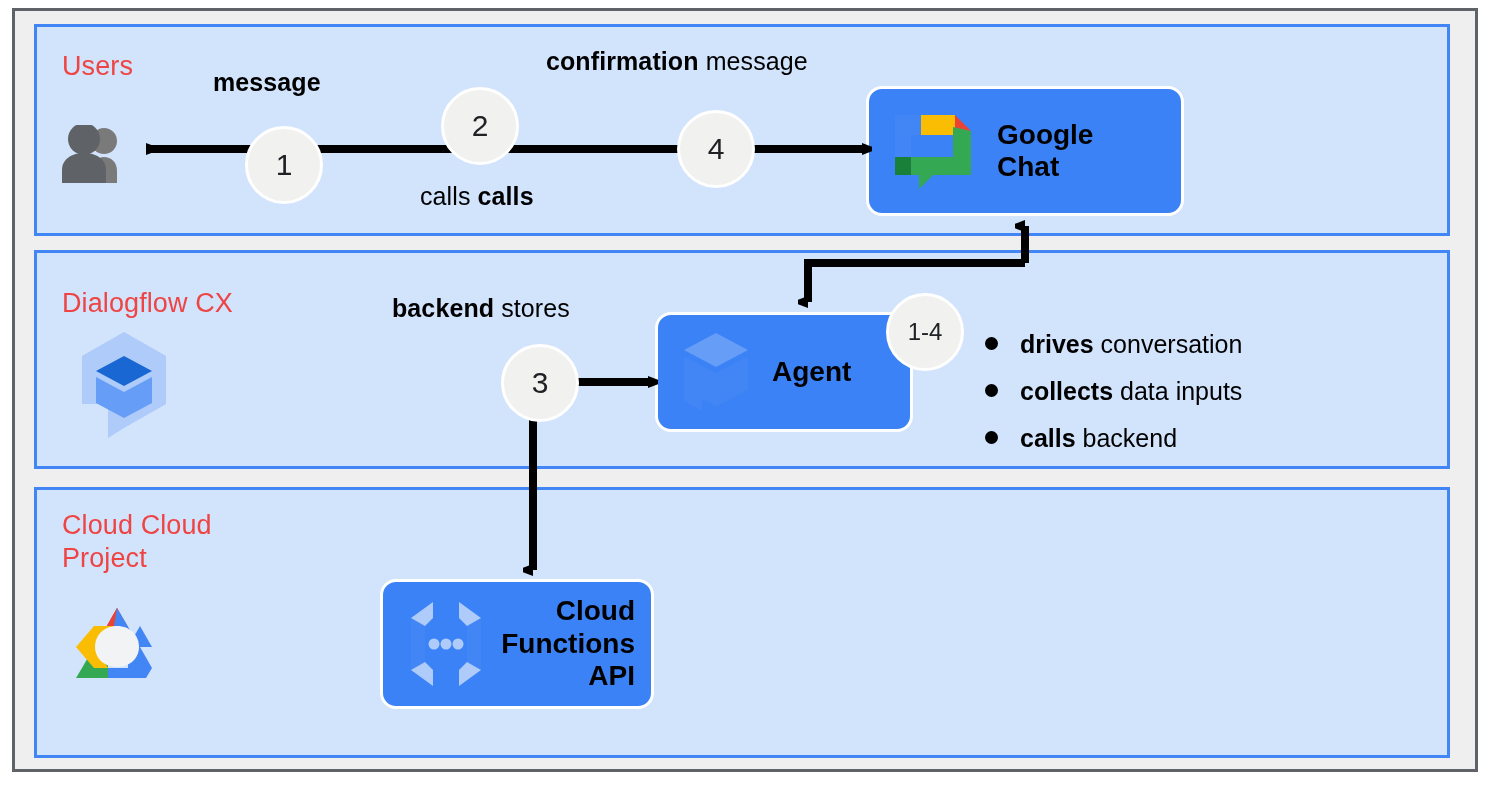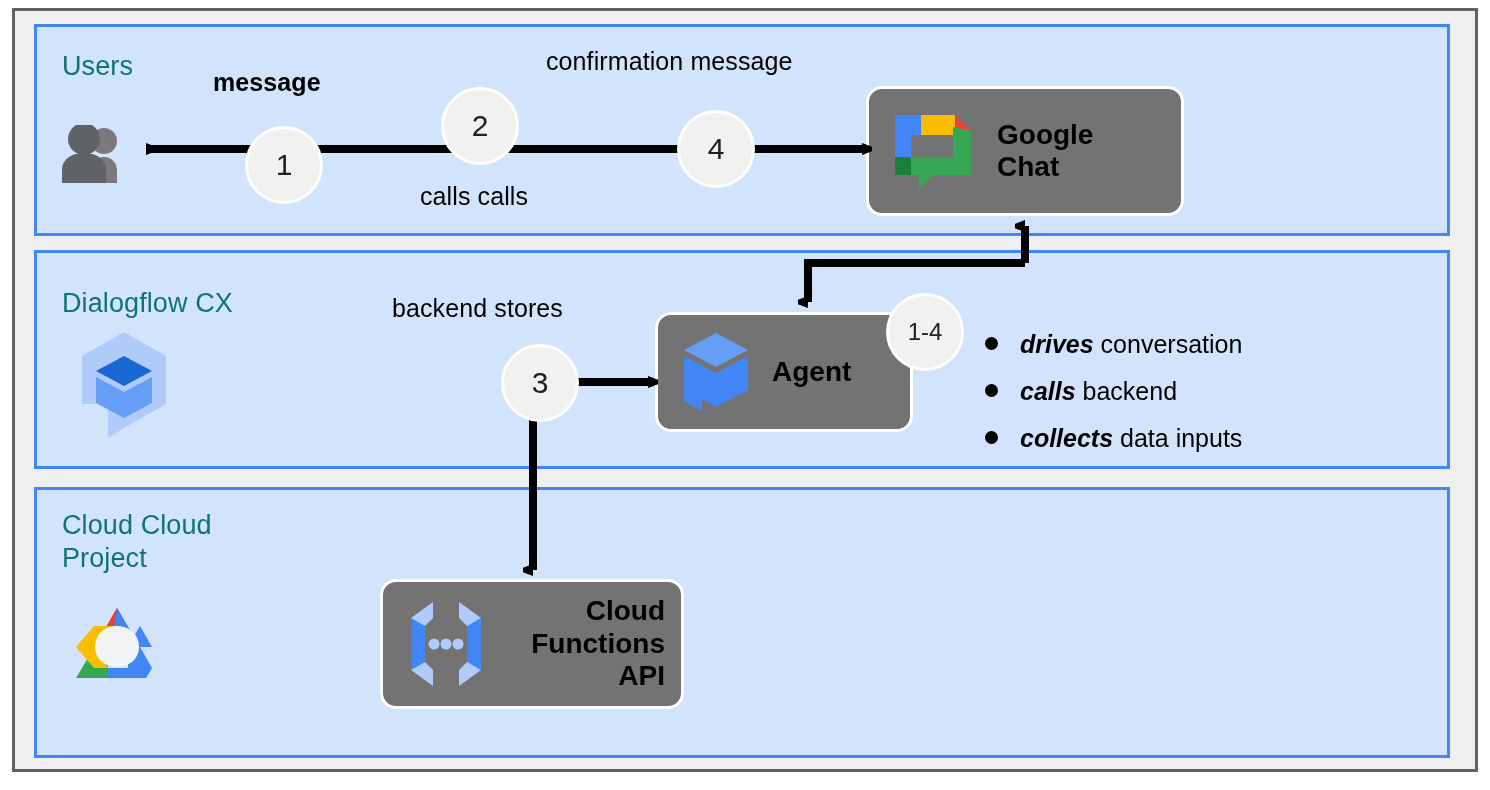--- a/index.html
+++ b/index.html
@@ -33,38 +33,38 @@
     border: 3px solid #4285f4;
     box-sizing: border-box;
   }
   #band-users   { left: 34px; top: 24px;  width: 1416px; height: 212px; }
   #band-dfcx    { left: 34px; top: 250px; width: 1416px; height: 219px; }
   #band-gcp     { left: 34px; top: 487px; width: 1416px; height: 271px; }
 
   .band-label {
     position: absolute;
     font-size: 27px;
-    color: #0f766e;
+    color: #ef4444;
     line-height: 1.22;
     white-space: pre-line;
     letter-spacing: 0.1px;
   }
   #label-users { left: 62px; top: 50px; }
   #label-dfcx  { left: 62px; top: 287px; }
   #label-gcp   { left: 62px; top: 509px; }
 
   
   .flow-label {
     position: absolute;
     font-size: 25px;
     color: #000000;
     white-space: nowrap;
     letter-spacing: 0.1px;
   }
-  .flow-label b { font-weight: 400; text-align: right; }
+  .flow-label b { font-weight: 700; text-align: right; }
   #lbl-message      { left: 213px; top: 68px; font-weight: 700; }
   #lbl-data-inputs  { left: 420px; top: 182px; }
   #lbl-confirmation { left: 546px; top: 47px; }
   #lbl-stores       { left: 392px; top: 294px; }
 
   
   .step-circle {
     position: absolute;
     border-radius: 50%;
     background: #f1f1f0;
@@ -82,21 +82,21 @@
   #step-4  { left: 677px; top: 110px; width: 78px; height: 78px; }
   #step-3  { left: 501px; top: 344px; width: 78px; height: 78px; }
   #step-1-4 {
     left: 886px; top: 293px; width: 78px; height: 78px;
     font-size: 24px;
   }
 
   
   .card {
     position: absolute;
-    background: #737373;
+    background: #3b82f6;
     border-radius: 16px;
     border: 3px solid #ffffff;
     box-sizing: border-box;
     display: flex;
     align-items: center;
     z-index: 4;
   }
   .card-title {
     font-size: 28px;
     font-weight: 700;
@@ -106,21 +106,21 @@
   }
   #card-chat {
     left: 866px; top: 86px; width: 318px; height: 130px;
     padding-left: 18px; gap: 18px;
   }
   #card-agent {
     left: 655px; top: 312px; width: 258px; height: 120px;
     padding-left: 22px; gap: 20px;
   }
   #card-functions {
-    left: 380px; top: 579px; width: 304px; height: 130px;
+    left: 380px; top: 579px; width: 274px; height: 130px;
     padding-left: 20px; gap: 6px;
   }
   #card-functions .card-title { text-align: right; flex: 1; padding-right: 16px; }
 
   
   #agent-bullets {
     position: absolute;
     left: 985px;
     top: 330px;
     width: 420px;
@@ -132,21 +132,21 @@
     font-size: 25px;
     color: #000000;
     margin-bottom: 18px;
     white-space: nowrap;
   }
   .bullet-dot {
     width: 13px; height: 13px; border-radius: 50%;
     background: #000000; flex: none;
     transform: translateY(-3px);
   }
-  .bullet-row b { font-weight: 700; font-style: italic; }
+  .bullet-row b { font-weight: 700; }
 
   
   #arrows {
     position: absolute;
     left: 0; top: 0;
     width: 1490px; height: 790px;
     pointer-events: none;
     z-index: 5;
   }
   .logo { flex: none; display: block; }
@@ -225,25 +225,25 @@
   <div class="step-circle" id="step-3">3</div>
   <div class="step-circle" id="step-1-4">1-4</div>
 
   <div id="agent-bullets">
     <div class="bullet-row">
       <span class="bullet-dot"></span>
       <span><b>drives</b><span> conversation</span></span>
     </div>
     <div class="bullet-row">
       <span class="bullet-dot"></span>
-      <span><b>calls</b><span> backend</span></span>
+      <span><b>collects</b><span> data inputs</span></span>
     </div>
     <div class="bullet-row">
       <span class="bullet-dot"></span>
-      <span><b>collects</b><span> data inputs</span></span>
+      <span><b>calls</b><span> backend</span></span>
     </div>
   </div>
 
   <div class="band" id="band-gcp"></div>
   <div class="band-label" id="label-gcp">Cloud Cloud
 Project</div>
 
   <div id="icon-gcloud">
     <svg class="logo" width="90" height="76" viewBox="0 0 90 76">
       <path d="M45 2 L24 39 h18 l11 -19 z" fill="#ea4335"></path>

